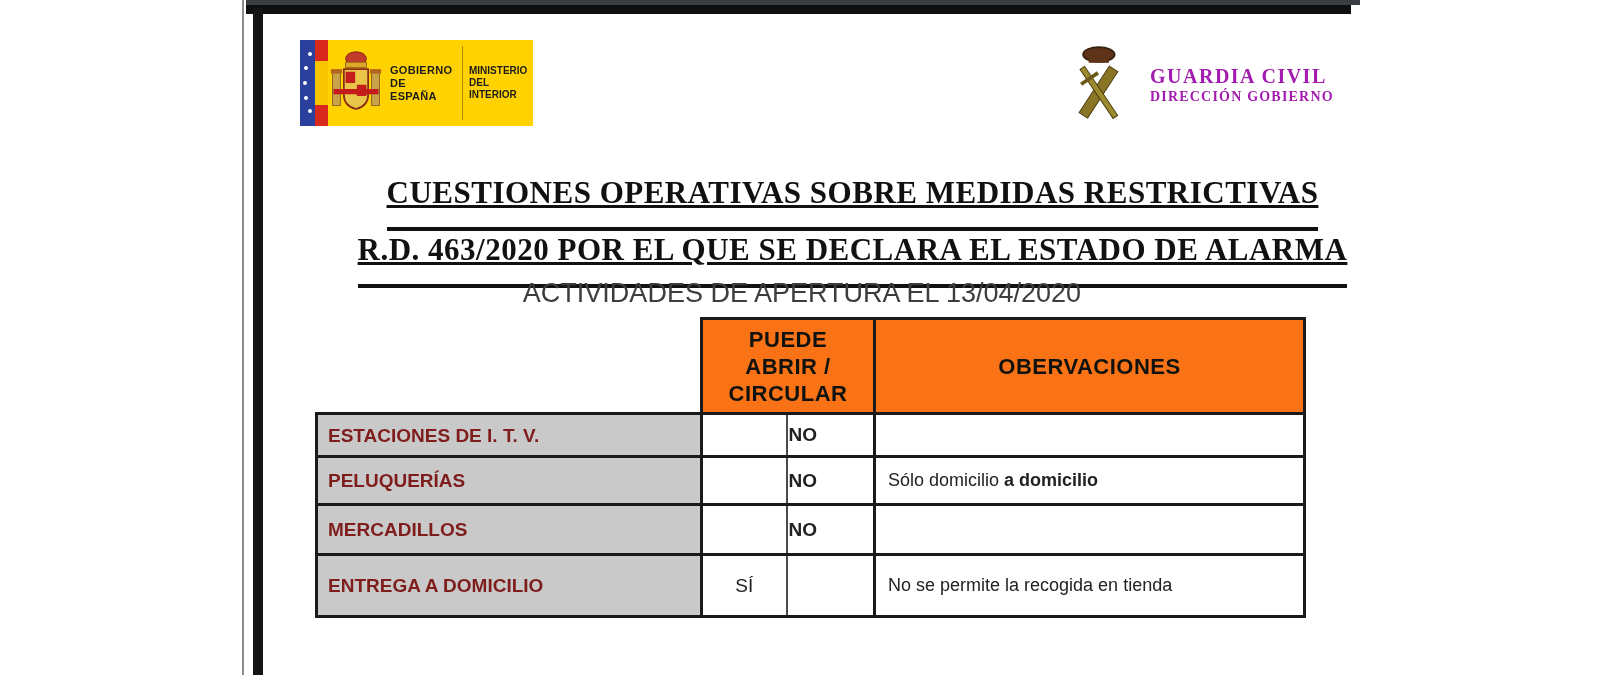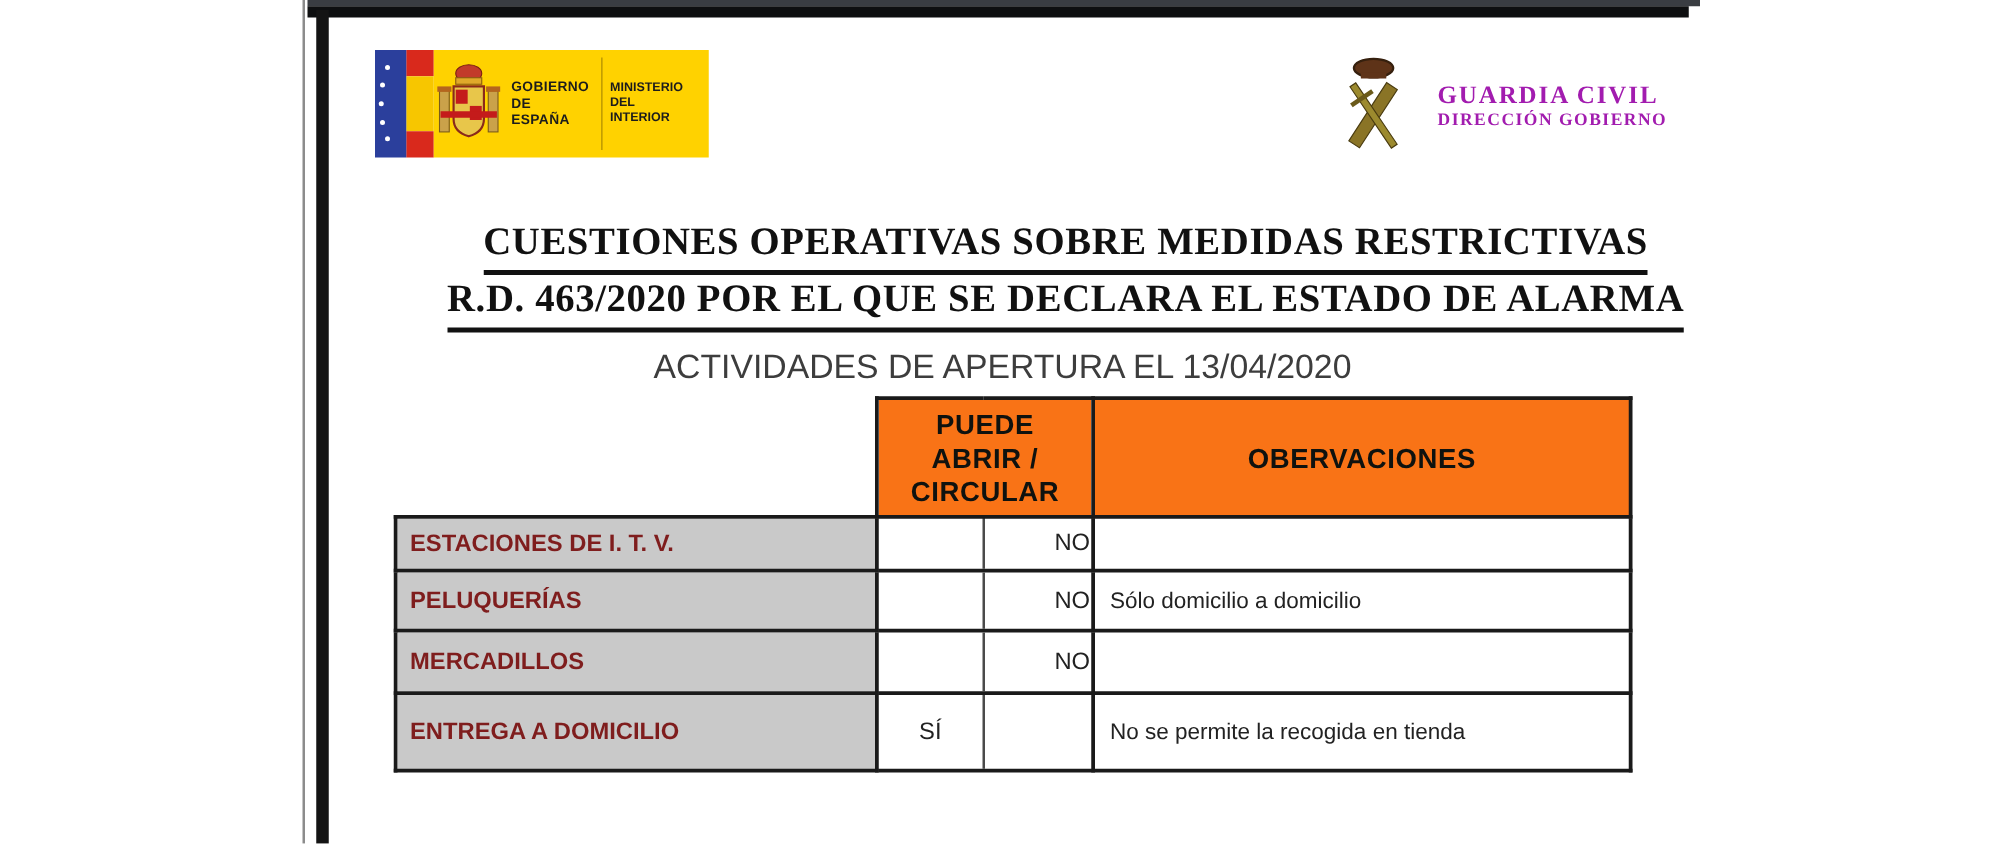--- a/index.html
+++ b/index.html
@@ -6,21 +6,21 @@
   .screen{position:relative;width:1600px;height:675px;background:#ffffff;overflow:hidden;
           font-family:"Liberation Sans",sans-serif;color:#1a1a1a;}
 
   
   .topbar-gray{position:absolute;left:246px;top:0;width:1114px;height:5px;background:#3a3d42;}
   .topbar-black{position:absolute;left:246px;top:5px;width:1105px;height:9px;background:#0e0f10;}
   .left-thin-line{position:absolute;left:242px;top:0;width:2px;height:675px;background:#8c8c8c;}
   .left-black-bar{position:absolute;left:253px;top:8px;width:10px;height:667px;background:#141414;}
 
   
-  .gov-logo{position:absolute;left:300px;top:40px;width:267px;height:86px;display:flex;}
+  .gov-logo{position:absolute;left:300px;top:40px;width:233px;height:86px;display:flex;}
   .eu-panel{width:25px;height:100%;background:#2b3f9c;position:relative;}
   .eu-panel i{position:absolute;width:4px;height:4px;border-radius:50%;background:#fff;}
   .flag-strip{width:22px;height:100%;display:flex;flex-direction:column;}
   .flag-strip .r{background:#d9291c;height:24%;}
   .flag-strip .y{background:#f7c600;height:52%;}
   .yellow-panel{flex:1;background:#ffd200;display:flex;align-items:center;position:relative;}
   .crest{margin-left:2px;}
   .gov-text{font-size:11px;font-weight:bold;line-height:13px;color:#1c1c1c;letter-spacing:.3px;
             margin-left:8px;width:66px;}
   .logo-divider{width:1px;height:74px;background:#b08d00;margin:0 6px;}
@@ -29,36 +29,36 @@
   
   .gc-emblem{position:absolute;left:1060px;top:42px;}
   .gc-text{position:absolute;left:1150px;top:66px;font-family:"Liberation Serif",serif;color:#a21caf;}
   .gc-name{font-size:20px;font-weight:bold;letter-spacing:1.5px;line-height:21px;}
   .gc-dept{font-size:14px;font-weight:bold;letter-spacing:1.2px;line-height:16px;margin-top:2px;}
 
   
   .doc-title{position:absolute;left:300px;top:174px;width:1105px;text-align:center;
              font-family:"Liberation Serif",serif;font-weight:bold;font-size:31px;
              letter-spacing:.5px;color:#111;line-height:37px;}
-  .doc-title .u{display:inline-block;border-bottom:4px solid #111;padding-bottom:5px;}
+  .doc-title .u{display:inline-block;border-bottom:4px solid #111;padding-bottom:16px;text-decoration:underline;}
   .doc-subtitle{position:absolute;left:292px;top:266px;width:1020px;text-align:center;
                 font-size:27px;color:#3d3d3d;margin-top:12px;}
 
   
   .tbl-wrap{position:absolute;left:315px;top:317px;}
   table{border-collapse:collapse;table-layout:fixed;}
   td{border:3px solid #1a1a1a;overflow:hidden;}
   td.hdr-empty{border:none;background:#fff;}
   td.green{background:#f97316;text-align:center;vertical-align:middle;
            font-weight:bold;font-size:22px;color:#0f120f;letter-spacing:.5px;line-height:27px;}
   td.lbl{background:#c9c9c9;font-weight:bold;font-size:19px;padding:4px 10px;line-height:23px;color:#7f1d1d;}
   td.si{text-align:center;font-size:19px;color:#222;border-right:2px solid #4a4a4a;}
-  td.no{text-align:right;font-size:19px;color:#222;border-left:2px solid #4a4a4a;}
+  td.no{text-align:left;font-size:19px;color:#222;border-left:2px solid #4a4a4a;font-weight:bold;}
   td.obs{font-size:18px;padding:5px 12px;line-height:23px;color:#222;}
-  td.obs b{font-weight:normal;text-align:center;}
+  td.obs b{font-weight:bold;text-align:center;}
   .hline{display:block;}
 </style>
 </head>
 <body>
 
 <div class="screen">
 
   <div class="topbar-gray"></div>
   <div class="topbar-black"></div>
   <div class="left-thin-line"></div>

